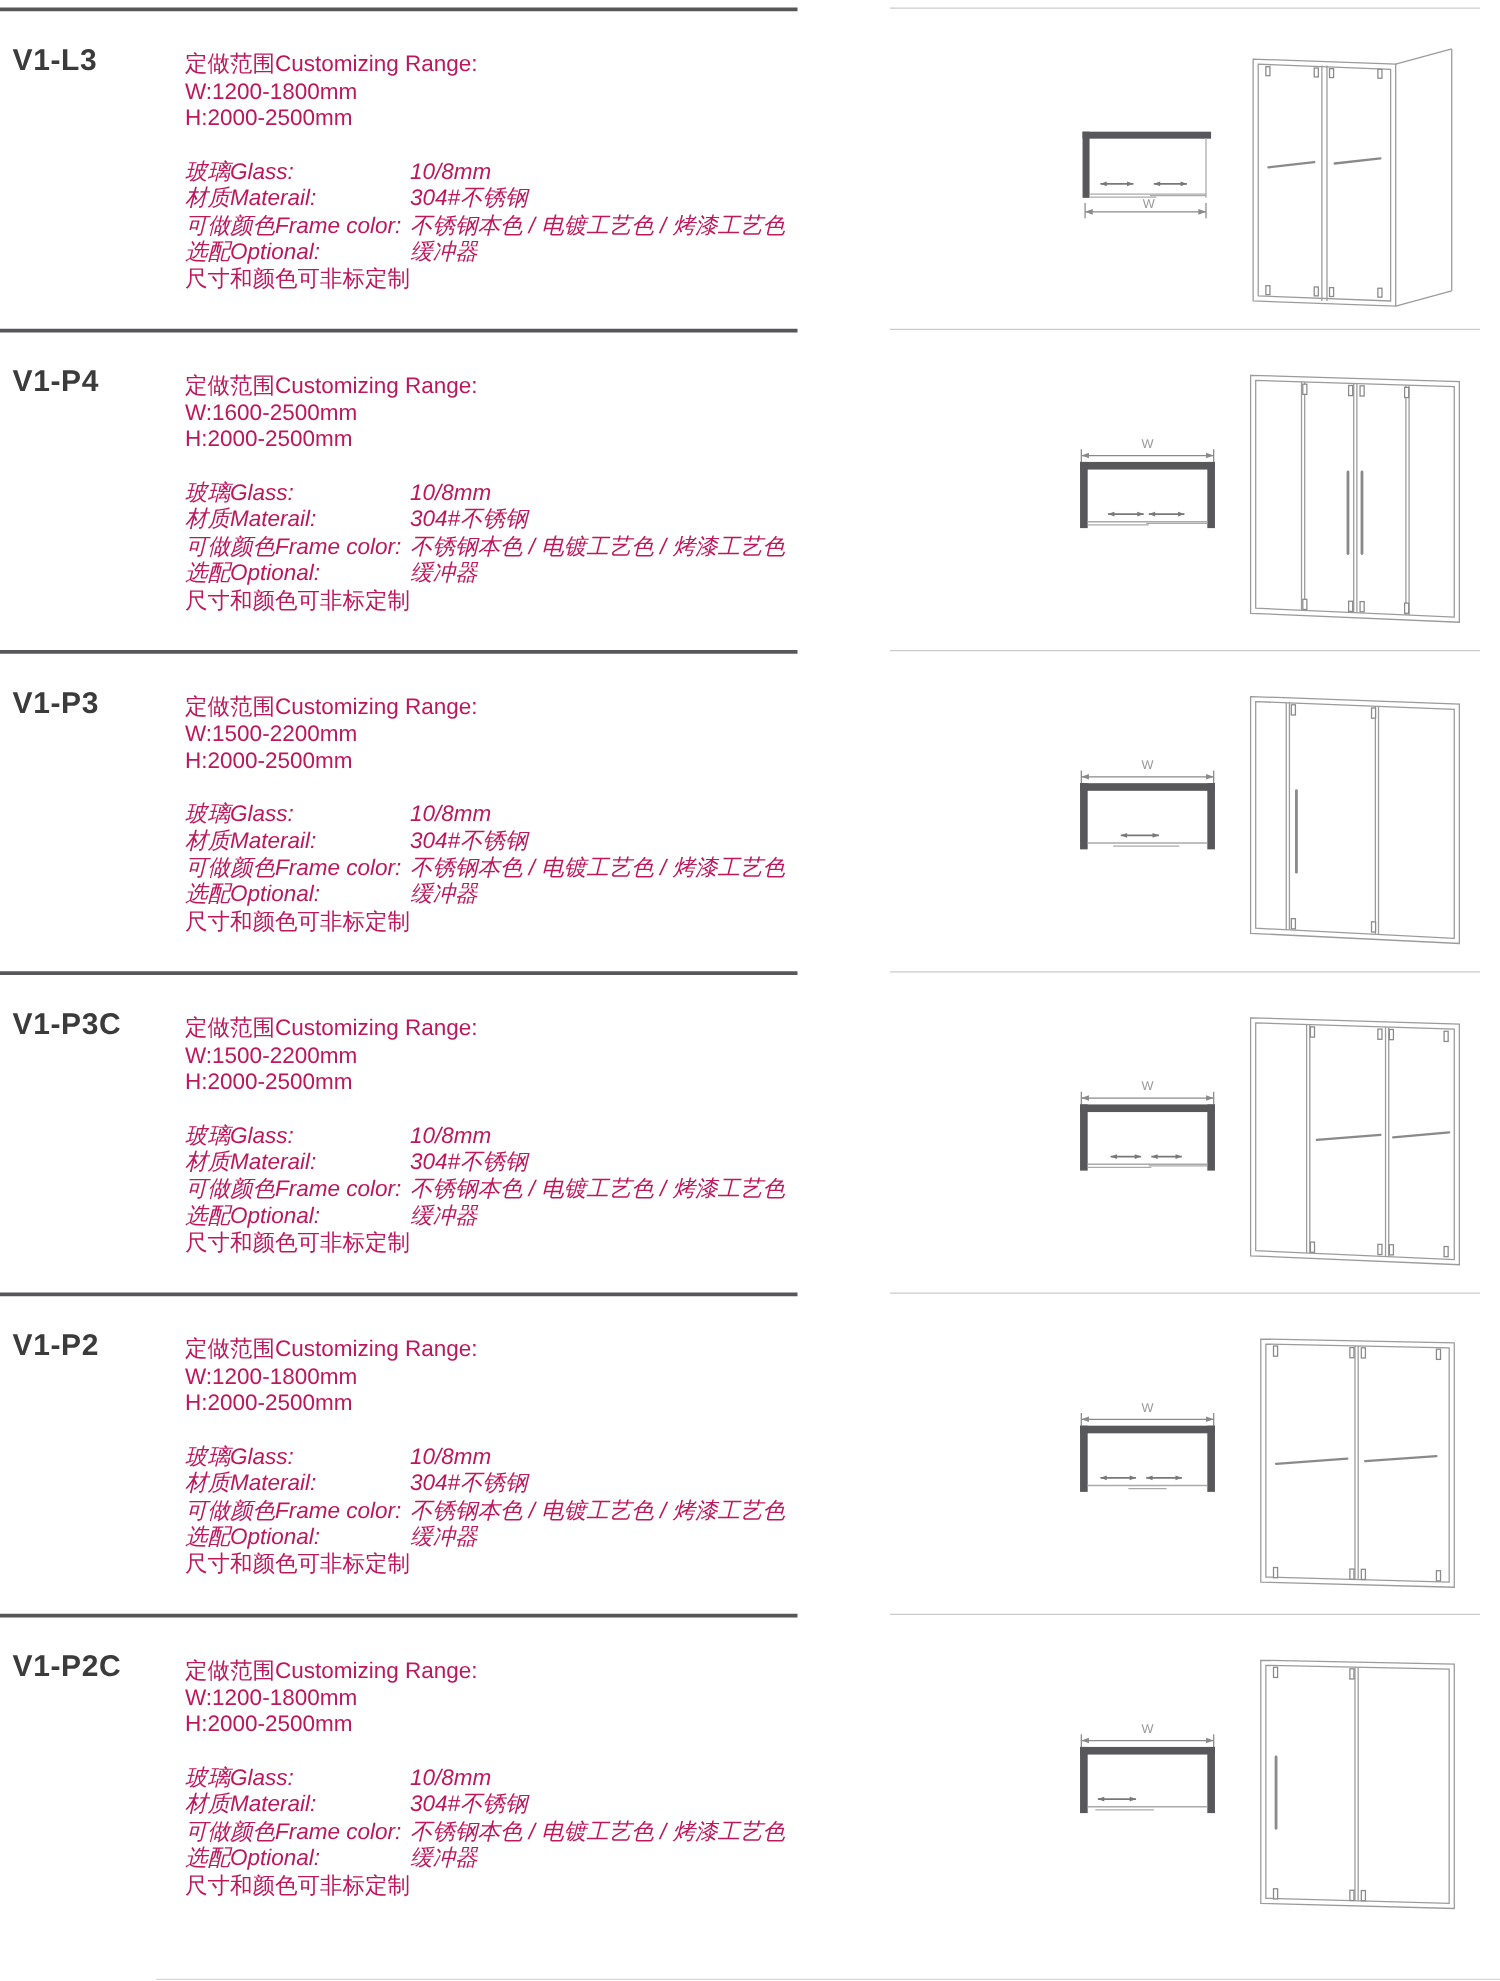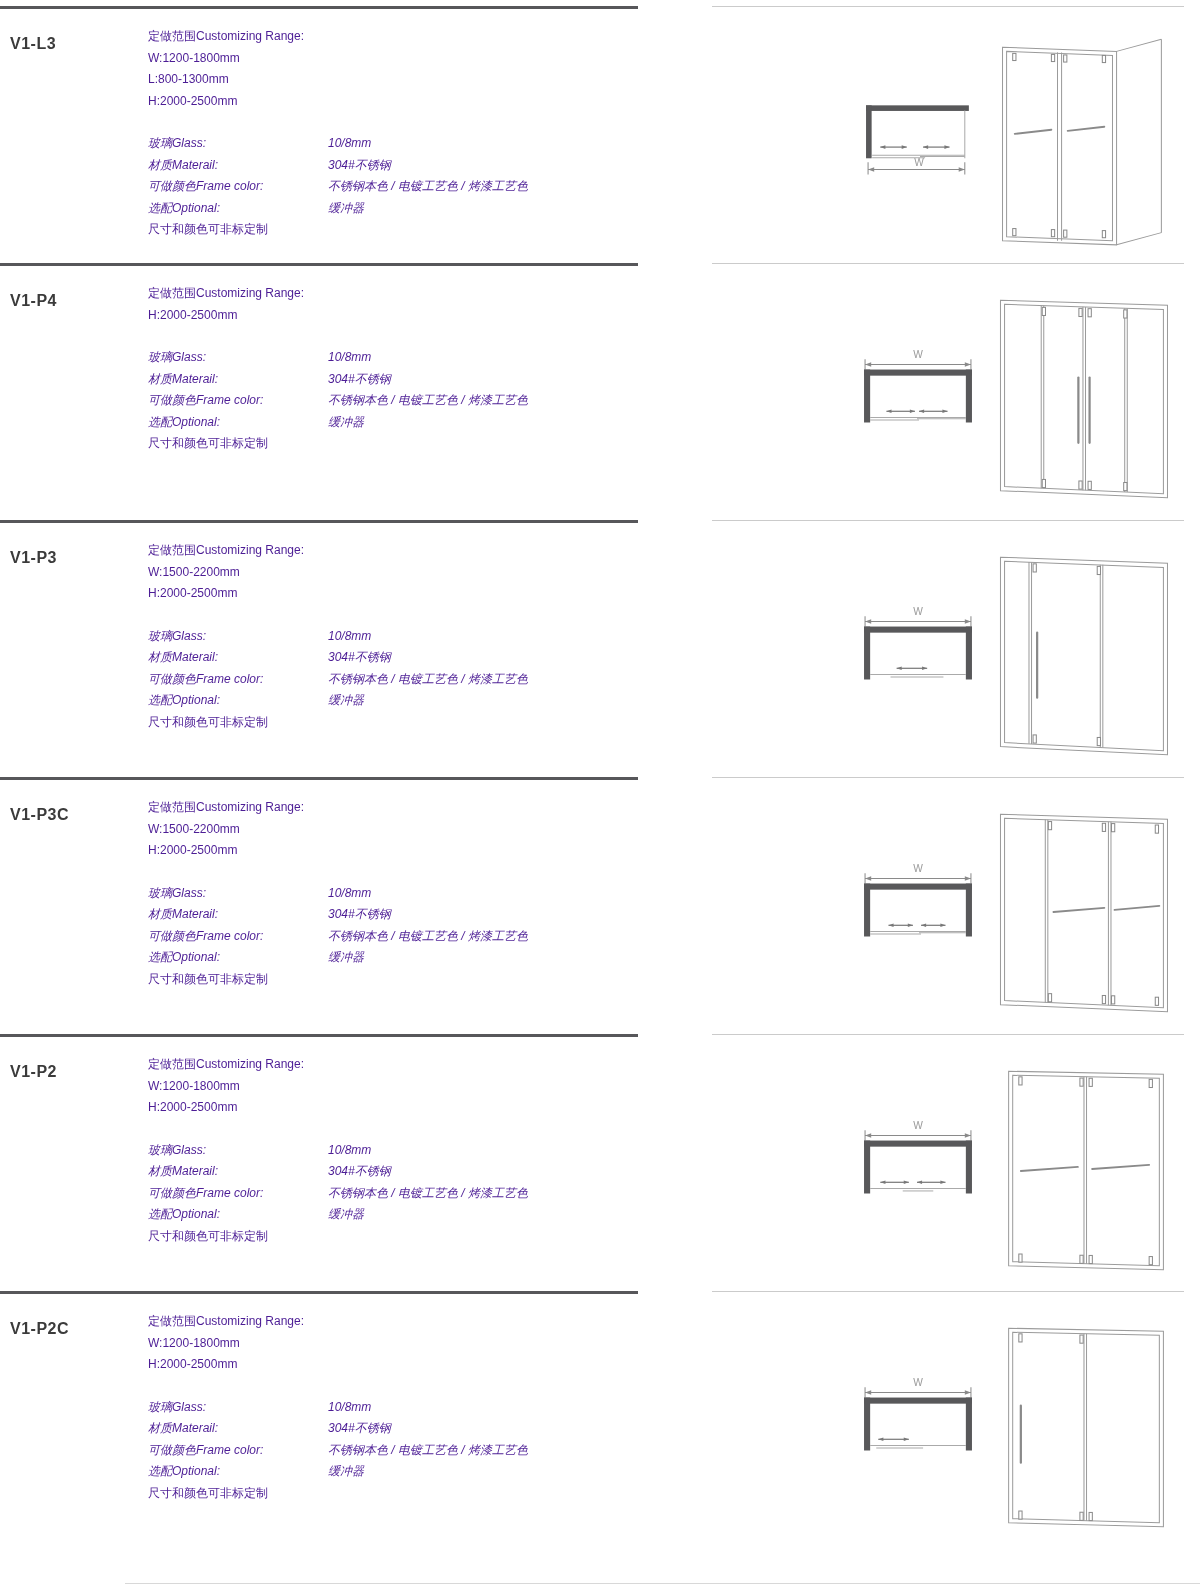--- a/index.html
+++ b/index.html
@@ -1,22 +1,22 @@
 <!DOCTYPE html>
 <html><head>
 <meta charset="utf-8">
 <style>
   html,body{margin:0;padding:0;background:#ffffff;}
   body{width:1200px;height:1585px;position:relative;font-family:"Liberation Sans","DejaVu Sans",sans-serif;}
   .page{position:relative;width:1200px;height:1585px;padding-top:6px;box-sizing:border-box;}
   .row{position:relative;height:257px;}
   .row-left{position:absolute;left:0;top:0;width:638px;height:100%;border-top:3px solid #57575a;box-sizing:border-box;}
   .row-right{position:absolute;left:712px;top:0;width:472px;height:100%;border-top:1px solid #cbcbcb;box-sizing:border-box;}
-  .model{position:absolute;left:10px;top:26px;font-size:16px;font-weight:bold;color:#3b3b3b;letter-spacing:.5px;}
-  .specs{position:absolute;left:148px;top:17px;font-size:12px;color:#4c1d95;line-height:21.5px;width:470px;}
+  .model{position:absolute;left:10px;top:26px;font-size:24px;font-weight:bold;color:#3b3b3b;letter-spacing:.5px;}
+  .specs{position:absolute;left:148px;top:32px;font-size:18px;color:#be185d;line-height:21.5px;width:470px;}
   .line{white-space:nowrap;}
   .spacer{height:21px;}
   .pair{display:flex;font-style:italic;}
   .lab{width:180px;flex:0 0 180px;}
   .val{white-space:nowrap;}
   .plan{position:absolute;left:150px;top:84px;width:112px;height:94px;}
   .plan-l3{position:absolute;left:152px;top:92px;width:112px;height:86px;}
   .elev{position:absolute;left:282px;top:24px;width:182px;height:222px;}
   .wall{fill:#58585a;}
   .thin{stroke:#aaaaaa;stroke-width:1;fill:none;}
@@ -35,21 +35,20 @@
 <body>
 
 <div class="page">
 
   <section class="row">
     <div class="row-left">
       <div class="model">V1-L3</div>
       <div class="specs">
         <div class="line">定做范围Customizing Range:</div>
         <div class="line">W:1200-1800mm</div>
-        <div class="line">L:800-1300mm</div>
         <div class="line">H:2000-2500mm</div>
         <div class="spacer"></div>
         <div class="pair">
             <span class="lab">玻璃Glass:</span>
             <span class="val">10/8mm</span>
           </div>
         <div class="pair">
             <span class="lab">材质Materail:</span>
             <span class="val">304#不锈钢</span>
           </div>
@@ -105,20 +104,21 @@
         <rect class="clip" x="106" y="196" width="3.2" height="7"></rect>
       </svg>
     </div>
   </section>
 
   <section class="row">
     <div class="row-left">
       <div class="model">V1-P4</div>
       <div class="specs">
         <div class="line">定做范围Customizing Range:</div>
+        <div class="line">W:1600-2500mm</div>
         <div class="line">H:2000-2500mm</div>
         <div class="spacer"></div>
         <div class="pair">
             <span class="lab">玻璃Glass:</span>
             <span class="val">10/8mm</span>
           </div>
         <div class="pair">
             <span class="lab">材质Materail:</span>
             <span class="val">304#不锈钢</span>
           </div>

